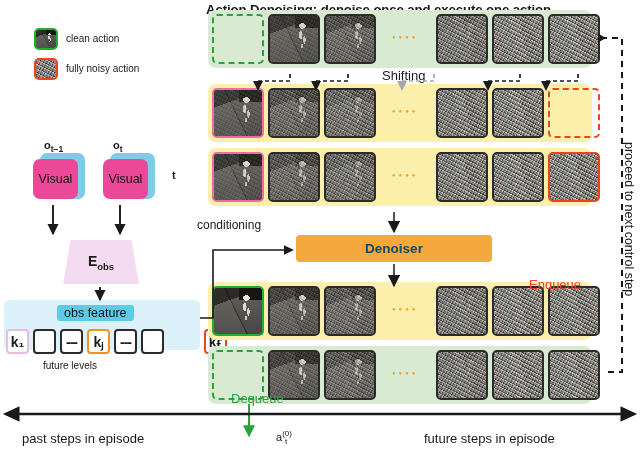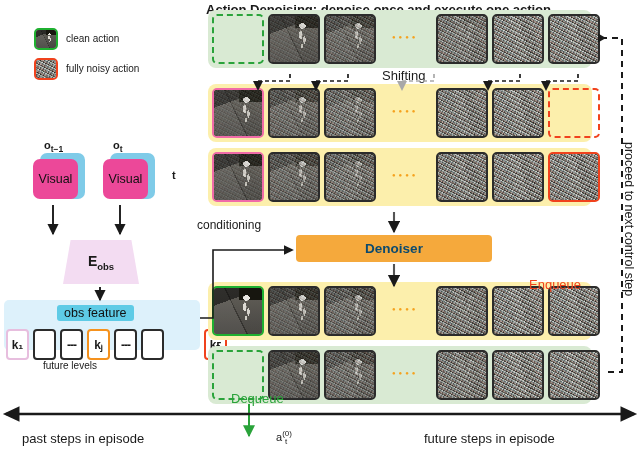--- a/index.html
+++ b/index.html
@@ -69,23 +69,23 @@
      background:#7fcbe8;border-radius:7px;}
   .obsbox .front{position:absolute;left:0;top:6px;width:45px;height:40px;
      background:#ec4899;border-radius:7px;display:flex;align-items:center;justify-content:center;
      font-size:12.5px;color:#111;}
   .trap{position:absolute;width:76px;height:44px;background:#f3dcf2;
      clip-path:polygon(10% 0,90% 0,100% 100%,0 100%);
      display:flex;align-items:center;justify-content:center;}
   .obsfeat{position:absolute;background:#5ecbe6;border-radius:3px;
      font-size:12.5px;padding:1px 7px;color:#111;}
   .featband{position:absolute;background:#ddf1fb;border-radius:5px;}
-  .kbox{position:absolute;width:23px;height:31px;border-radius:4px;background:#fff;
+  .kbox{position:absolute;width:23px;height:25px;border-radius:4px;background:#fff;
      box-sizing:border-box;display:flex;align-items:center;justify-content:center;
-     font-size:12px;font-weight:bold;}
+     font-size:14px;font-weight:bold;}
 
   .denoiser{position:absolute;background:#f5a93c;border-radius:4px;
      display:flex;align-items:center;justify-content:center;
      font-size:13.5px;font-weight:bold;color:#0c4a6e;}
 
   .vtext{position:absolute;font-size:12.5px;white-space:nowrap;
      transform-origin:0 0;}
 
   svg{position:absolute;left:0;top:0;overflow:visible;}
 </style>

